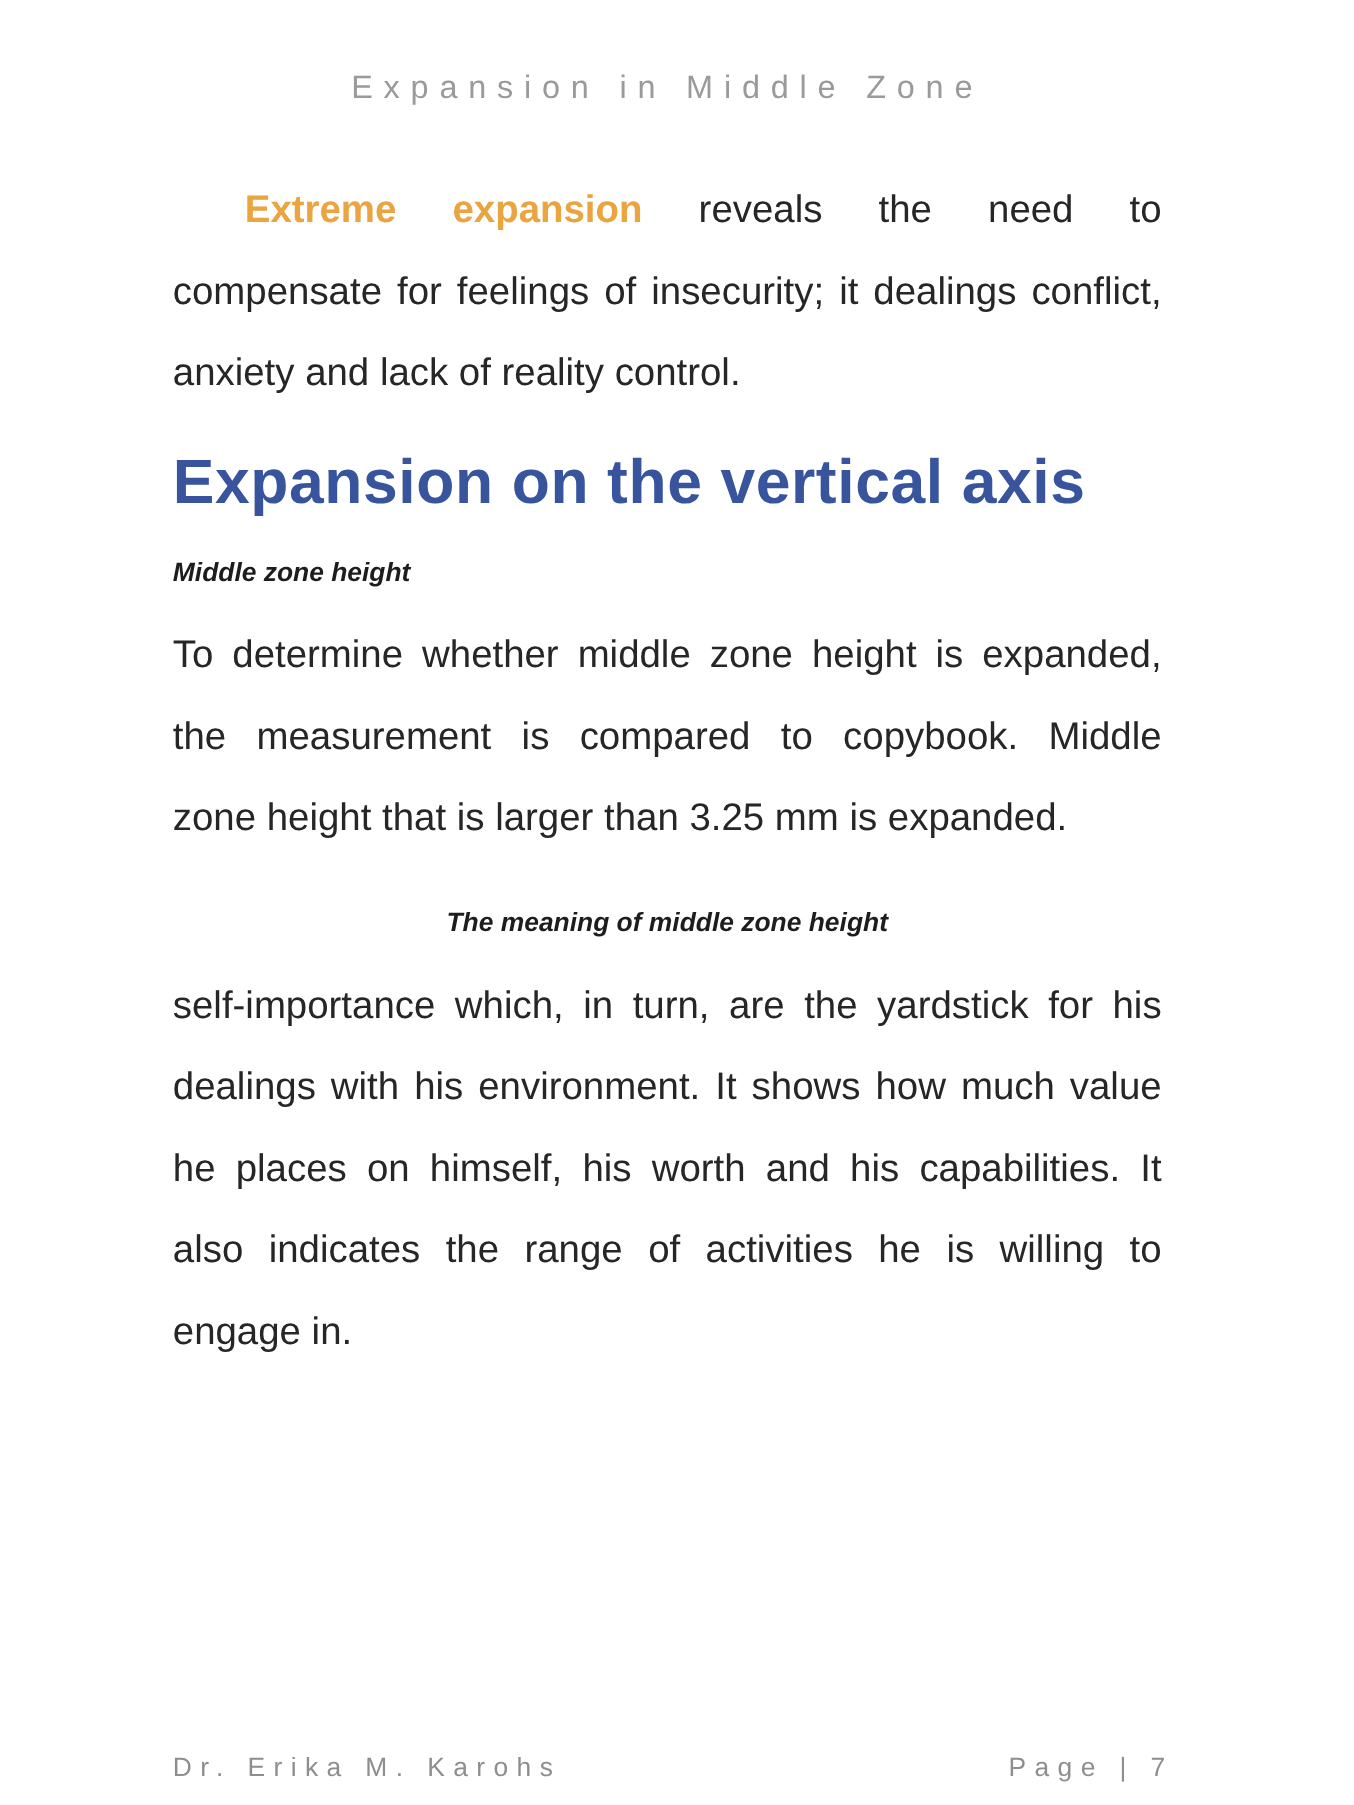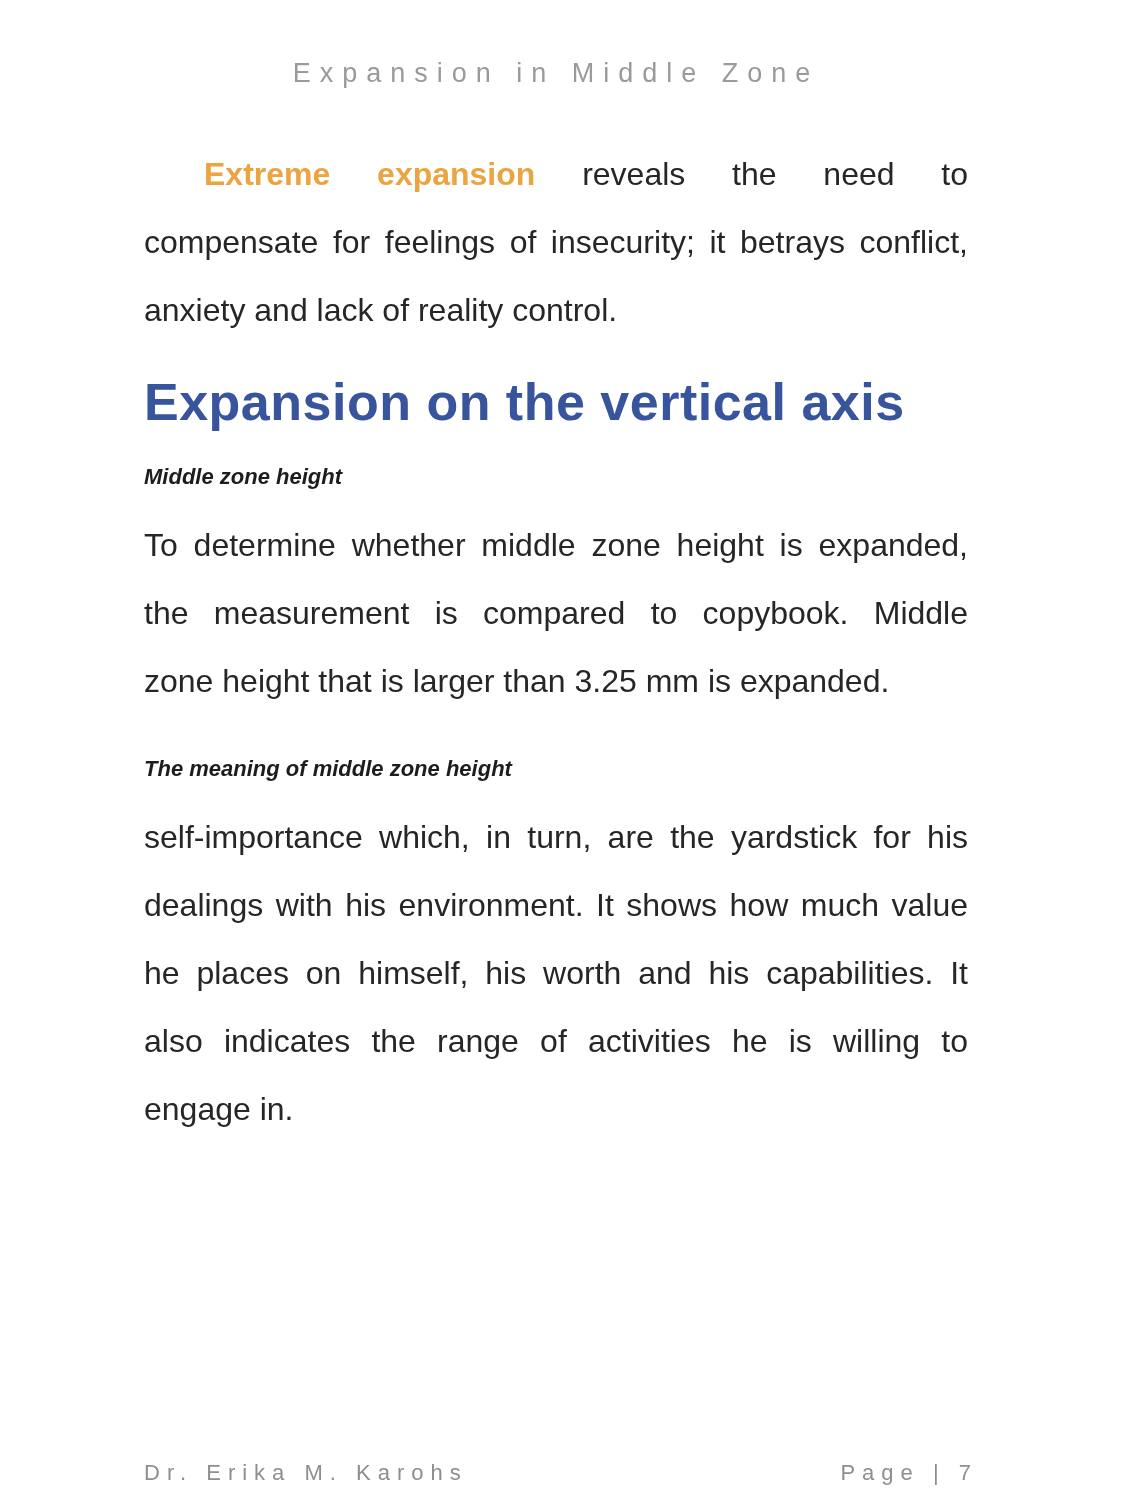--- a/index.html
+++ b/index.html
@@ -64,21 +64,21 @@
     letter-spacing: 0.5px;
   }
   .sub-heading {
     font-size: 22px;
     font-weight: 700;
     font-style: italic;
     color: #1d1d1d;
     line-height: 68px;
   }
   .sub-heading.first { margin-top: 16px; }
-  .sub-heading.second { margin-top: 20px; }
+  .sub-heading.second { margin-top: 20px; text-align: center; }
   .doc-footer {
     position: absolute;
     left: 144px;
     right: 118px;
     bottom: 14px;
     display: flex;
     justify-content: space-between;
     align-items: baseline;
     font-size: 22px;
     letter-spacing: 7px;
@@ -89,21 +89,21 @@
 </head>
 <body>
 
 <div class="page">
 
   <div class="doc-header" data-bind="header.title">Expansion in Middle Zone</div>
 
   <div class="para intro">
     <div class="tline indent-line"><span class="highlight" data-bind="content.intro.highlight">Extreme expansion</span> <span data-bind="content.intro.line1_rest">reveals the need to</span></div>
     <div data-bind-lines="content.intro.lines">
-        <div>compensate for feelings of insecurity; it betrays conflict,</div>
+        <div>compensate for feelings of insecurity; it dealings conflict,</div>
         <div class="tline-last">anxiety and lack of reality control.</div>
       </div>
   </div>
 
   <h1 class="section-heading" data-bind="content.section.heading">Expansion on the vertical axis</h1>
 
   <h2 class="sub-heading first" data-bind="content.sub1.heading">Middle zone height</h2>
 
   <div class="para" data-bind-lines="content.sub1.lines">
       <div>To determine whether middle zone height is expanded,</div>

